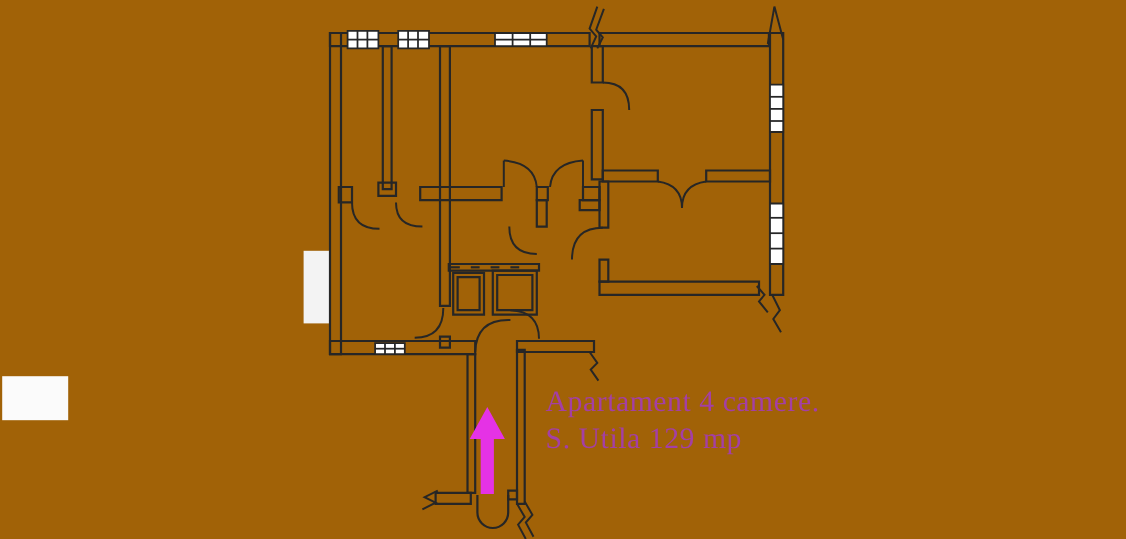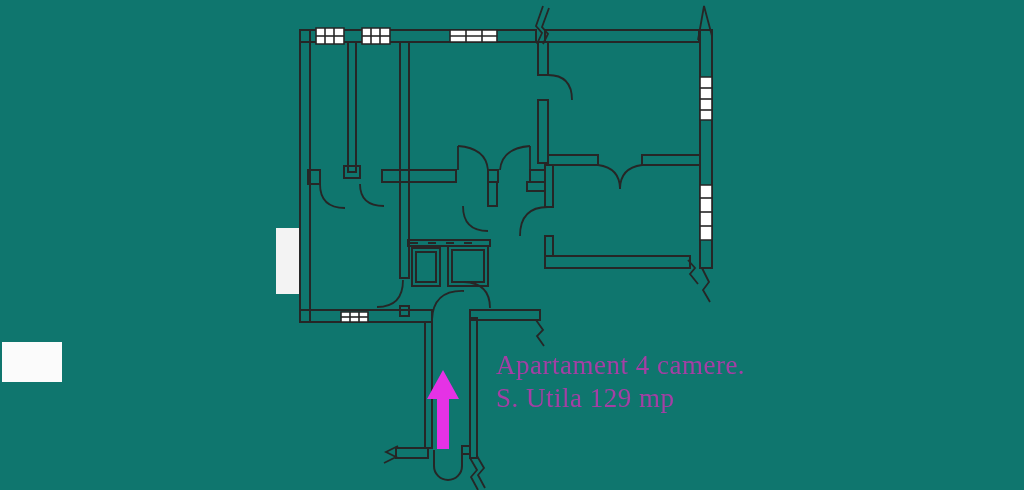--- a/index.html
+++ b/index.html
@@ -1,19 +1,19 @@
 <!DOCTYPE html>
 <html><head>
 <meta charset="utf-8">
 <style>
   html,body{margin:0;padding:0;background:#ffffff;}
   .stage{
     position:relative;
     width:1024px;height:490px;
-    background:#0f766e;
+    background:#a16207;
     overflow:hidden;
     font-family:"Liberation Serif", serif;
   }
   svg{display:block;}
   .walls *, .doors *, .windows *, .breaks *{vector-effect:non-scaling-stroke;}
   text.caption{
     font-family:"Liberation Serif", serif;
     font-size:27px;
     letter-spacing:0.5px;
   }

